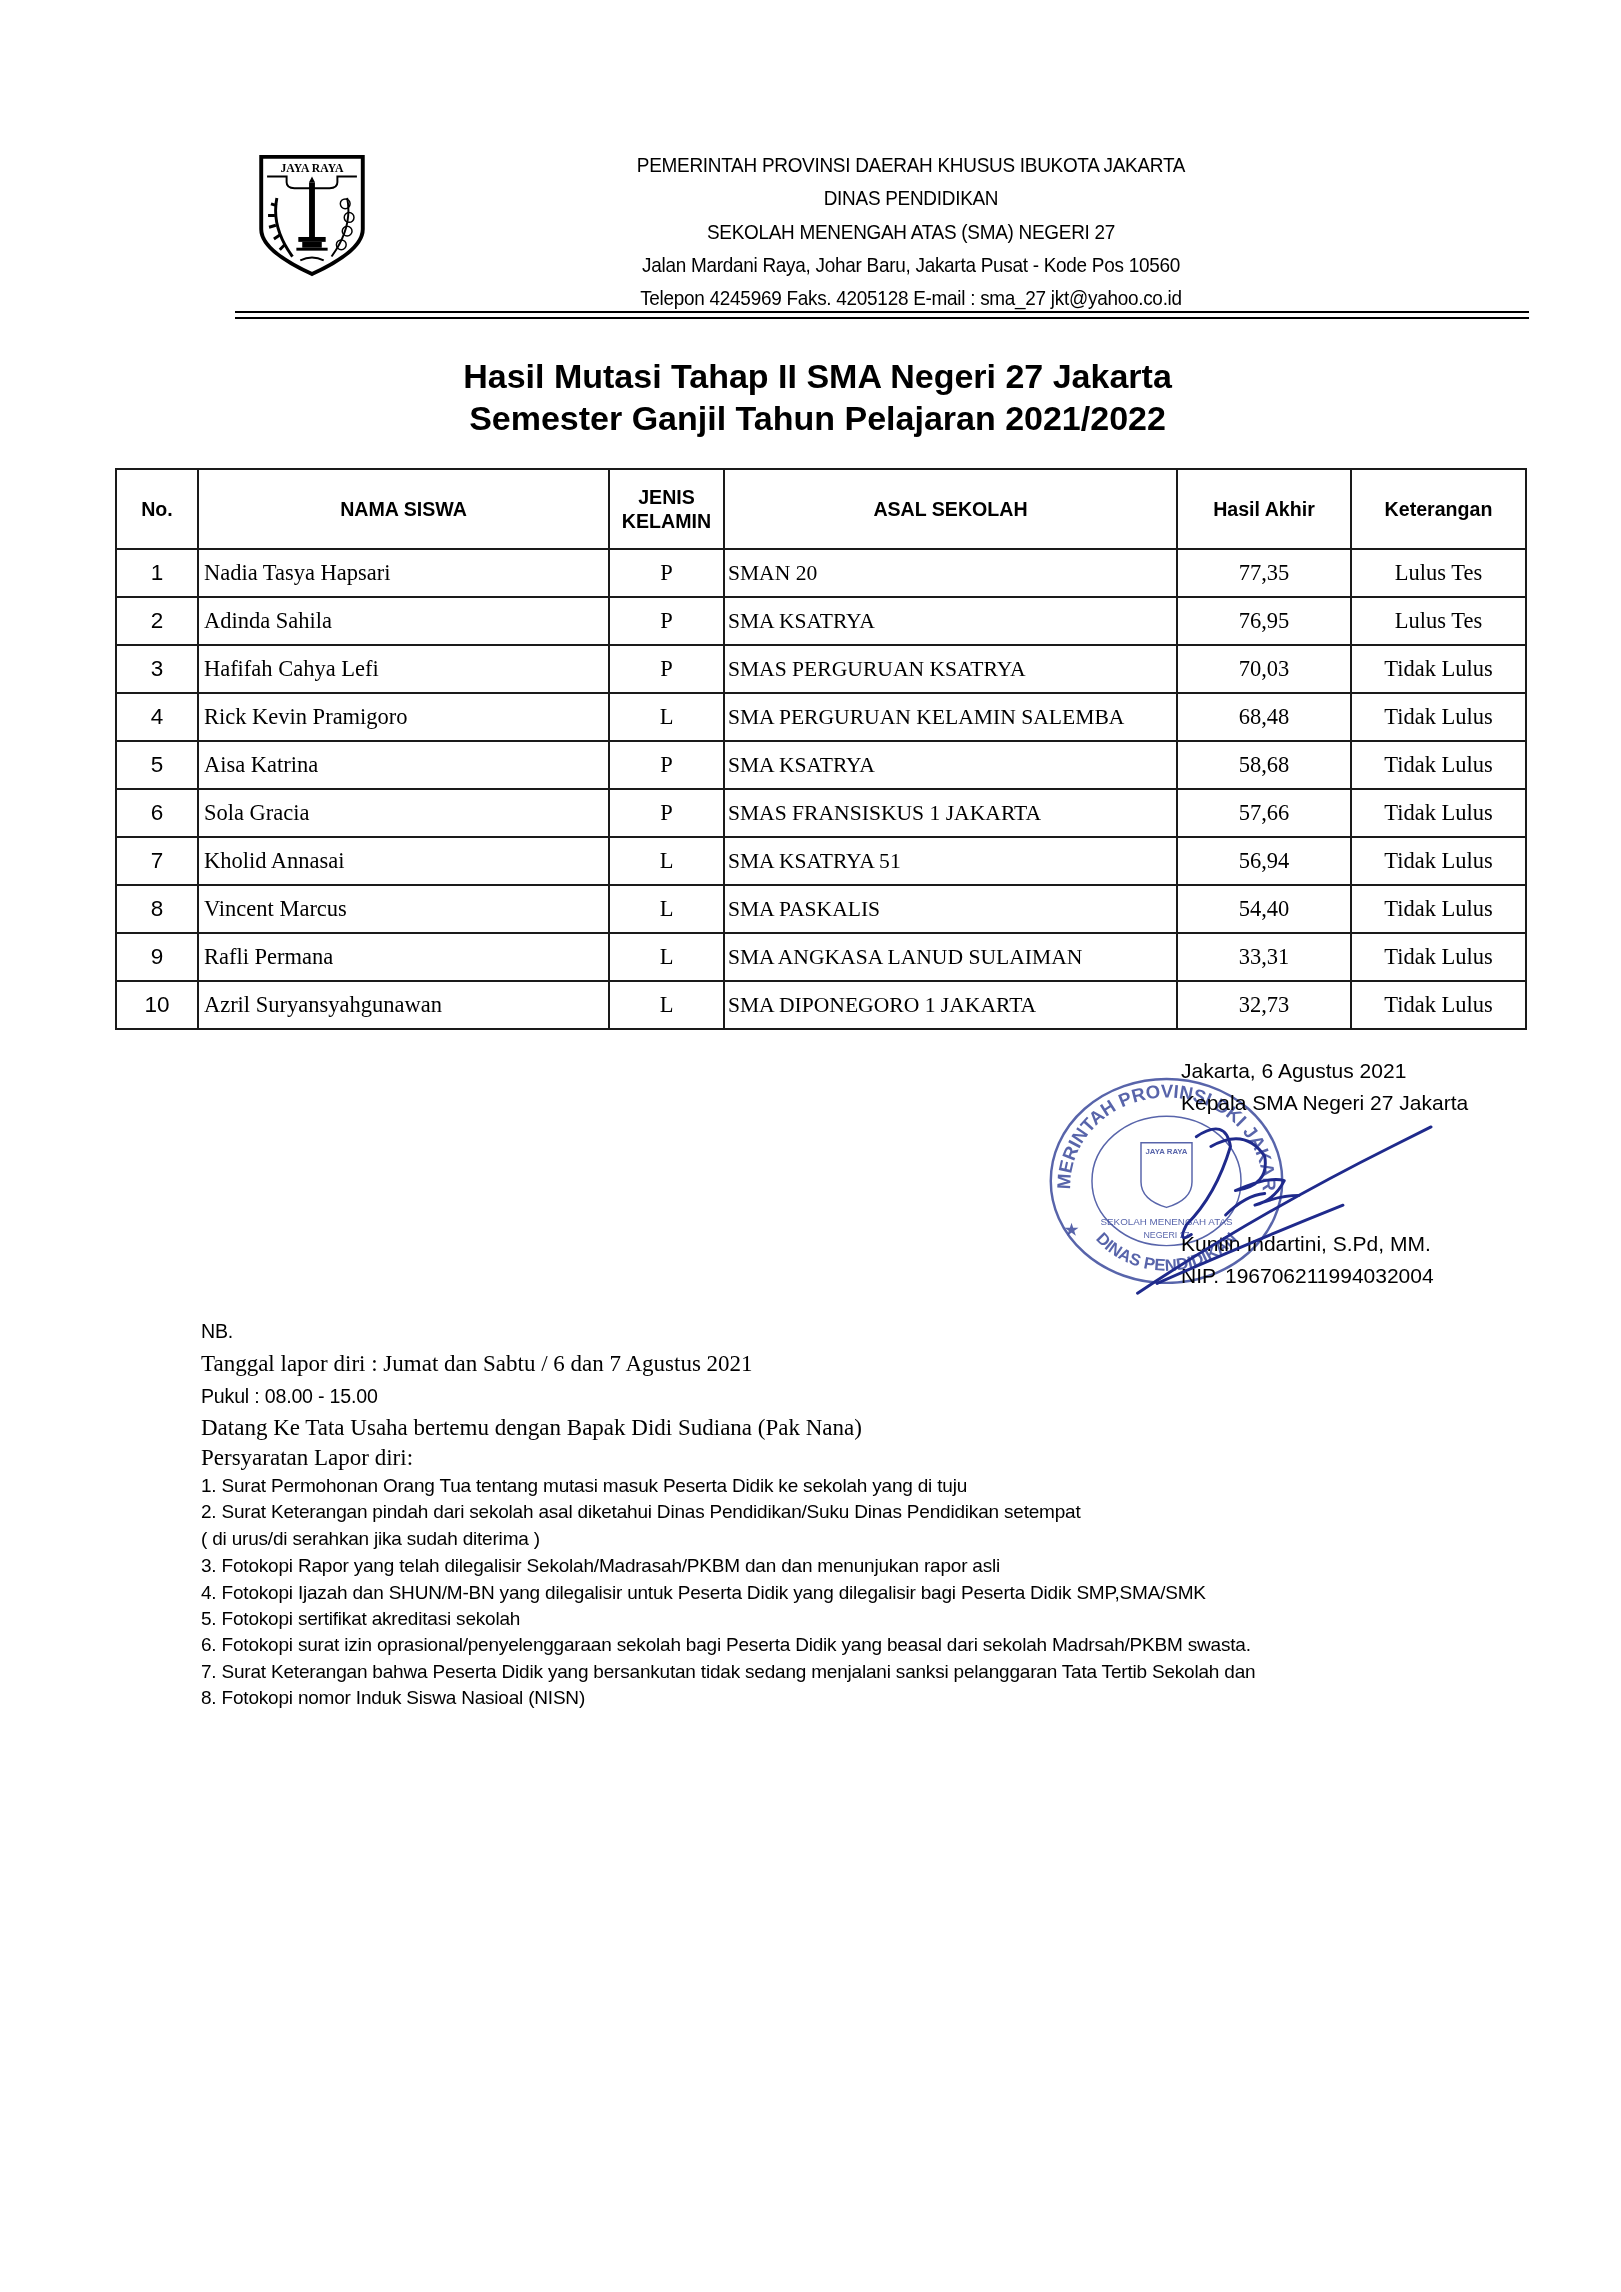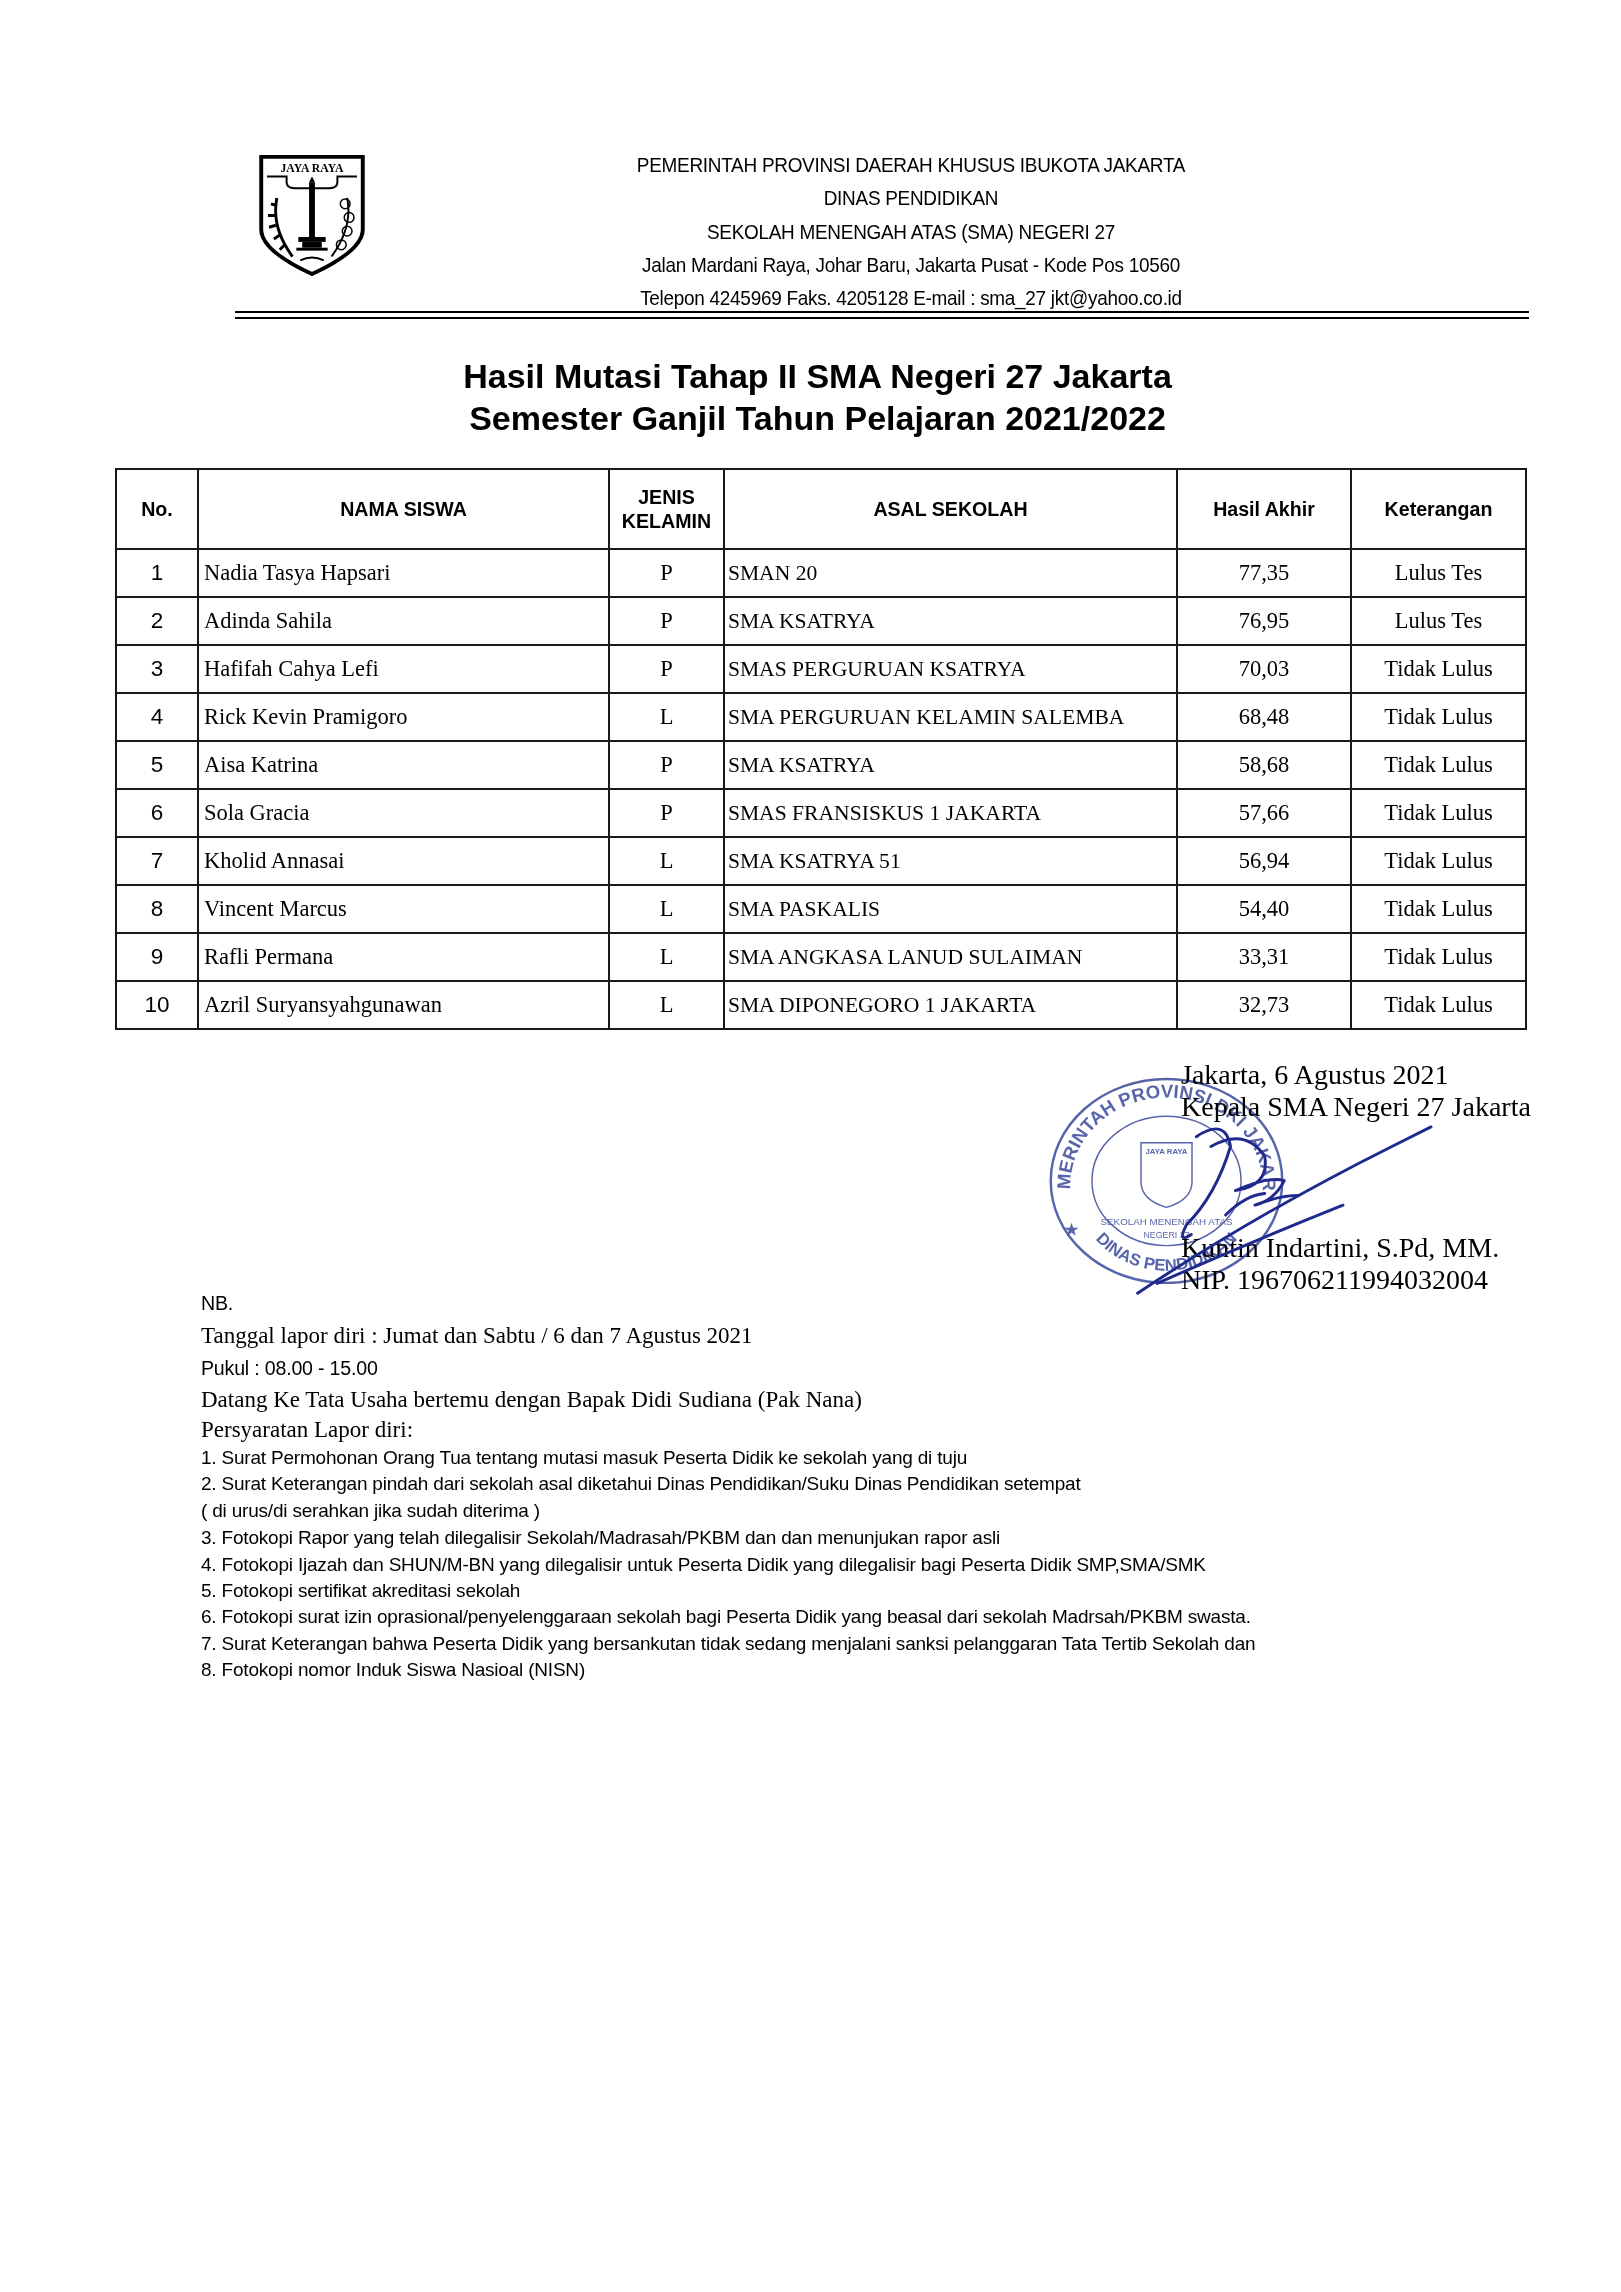--- a/index.html
+++ b/index.html
@@ -25,26 +25,26 @@
   #table th { font-family:"Liberation Sans", sans-serif; font-weight:bold; font-size:19.6px; height:78px; line-height:24.5px; text-align:center; }
   #table td { height:46px; font-size:22.5px; }
   td.c-no { font-family:"Liberation Sans", sans-serif; font-size:20.6px; text-align:center; }
   td.c-name { font-family:"Liberation Serif", serif; text-align:left; padding-left:4.9px !important; }
   td.c-sex { font-family:"Liberation Serif", serif; text-align:center; }
   td.c-school { font-family:"Liberation Serif", serif; text-align:left; padding-left:2.9px !important; font-size:21.6px !important; }
   td.c-score { font-family:"Liberation Serif", serif; text-align:center;margin-top:11px; }
   td.c-note { font-family:"Liberation Serif", serif; text-align:center; }
 
   
-  .sig { position:absolute; font-family:Liberation Serif, serif; font-size:28px; white-space:nowrap; }
+  .sig { position:absolute; font-family:Liberation Sans, sans-serif; font-size:21px; white-space:nowrap; }
   #stamp { left:1039px; top:1068px; width:255px; height:216px; }
   #signature { left:1098px; top:1078px; width:353px; height:225px; }
 
   
-  .nb { position:absolute; left:201px; white-space:nowrap; }
+  .nb { position:absolute; left:201px; white-space:nowrap;margin-top:28px; }
   .nb.serif { font-size:23px; }
   .nb.sans { font-size:19px; letter-spacing:-0.2px; }
 </style>
 </head>
 <body>
 
 <svg id="logo" class="abs" viewBox="0 0 112 128">
   <path d="M4 4 H108 V78 Q108 100 56 124 Q4 100 4 78 Z" fill="#fff" stroke="#000" stroke-width="4"></path>
   <path d="M10 24 H30 V30 Q30 36 38 36 H74 Q82 36 82 30 V24 H102" fill="none" stroke="#000" stroke-width="2"></path>
   <text x="56" y="19" text-anchor="middle" font-family="Liberation Serif, serif" font-weight="bold" font-size="12">JAYA RAYA</text>

